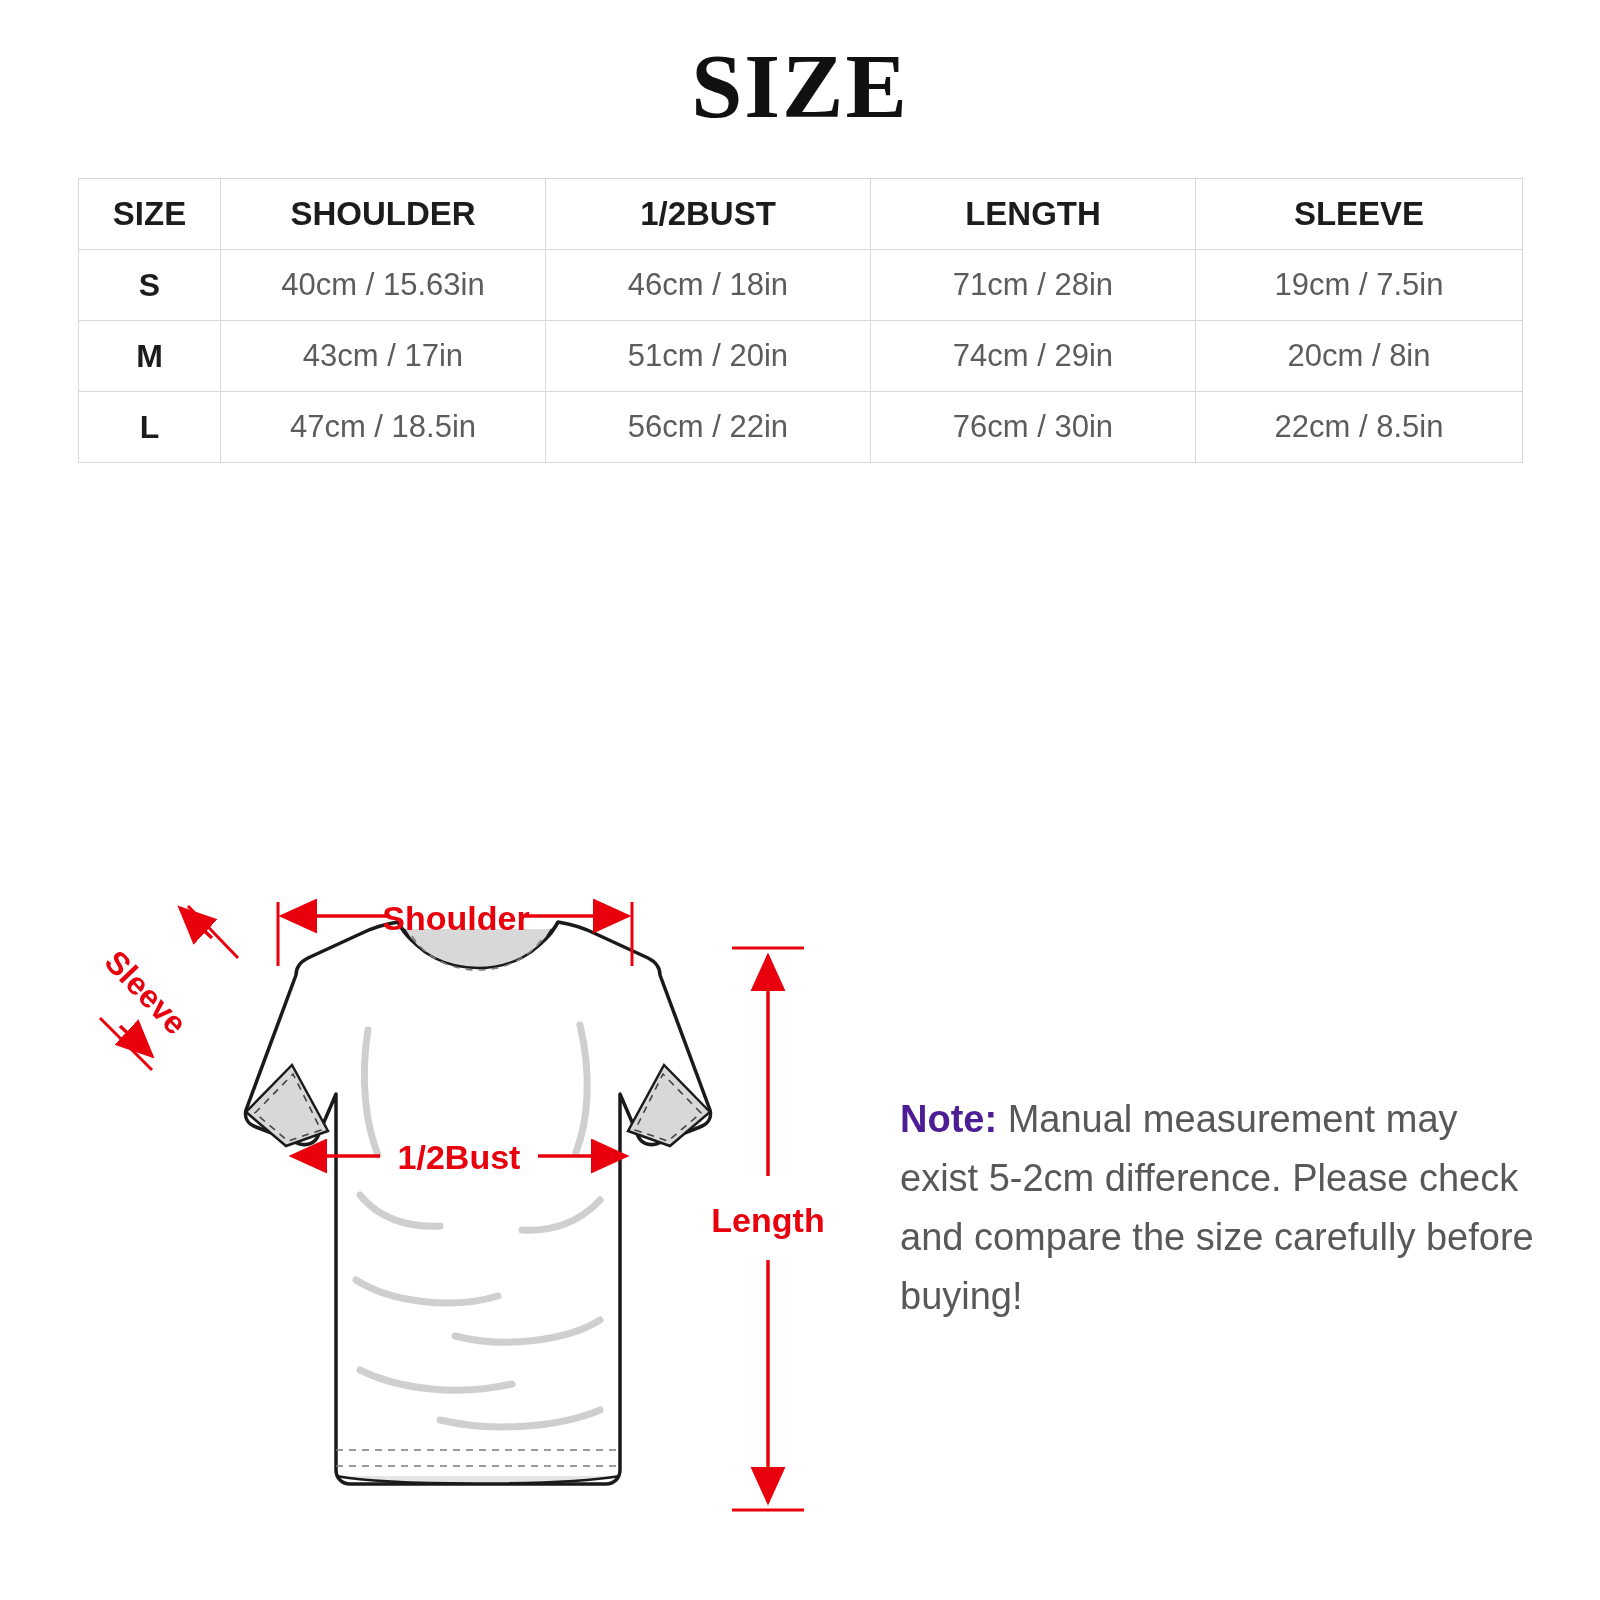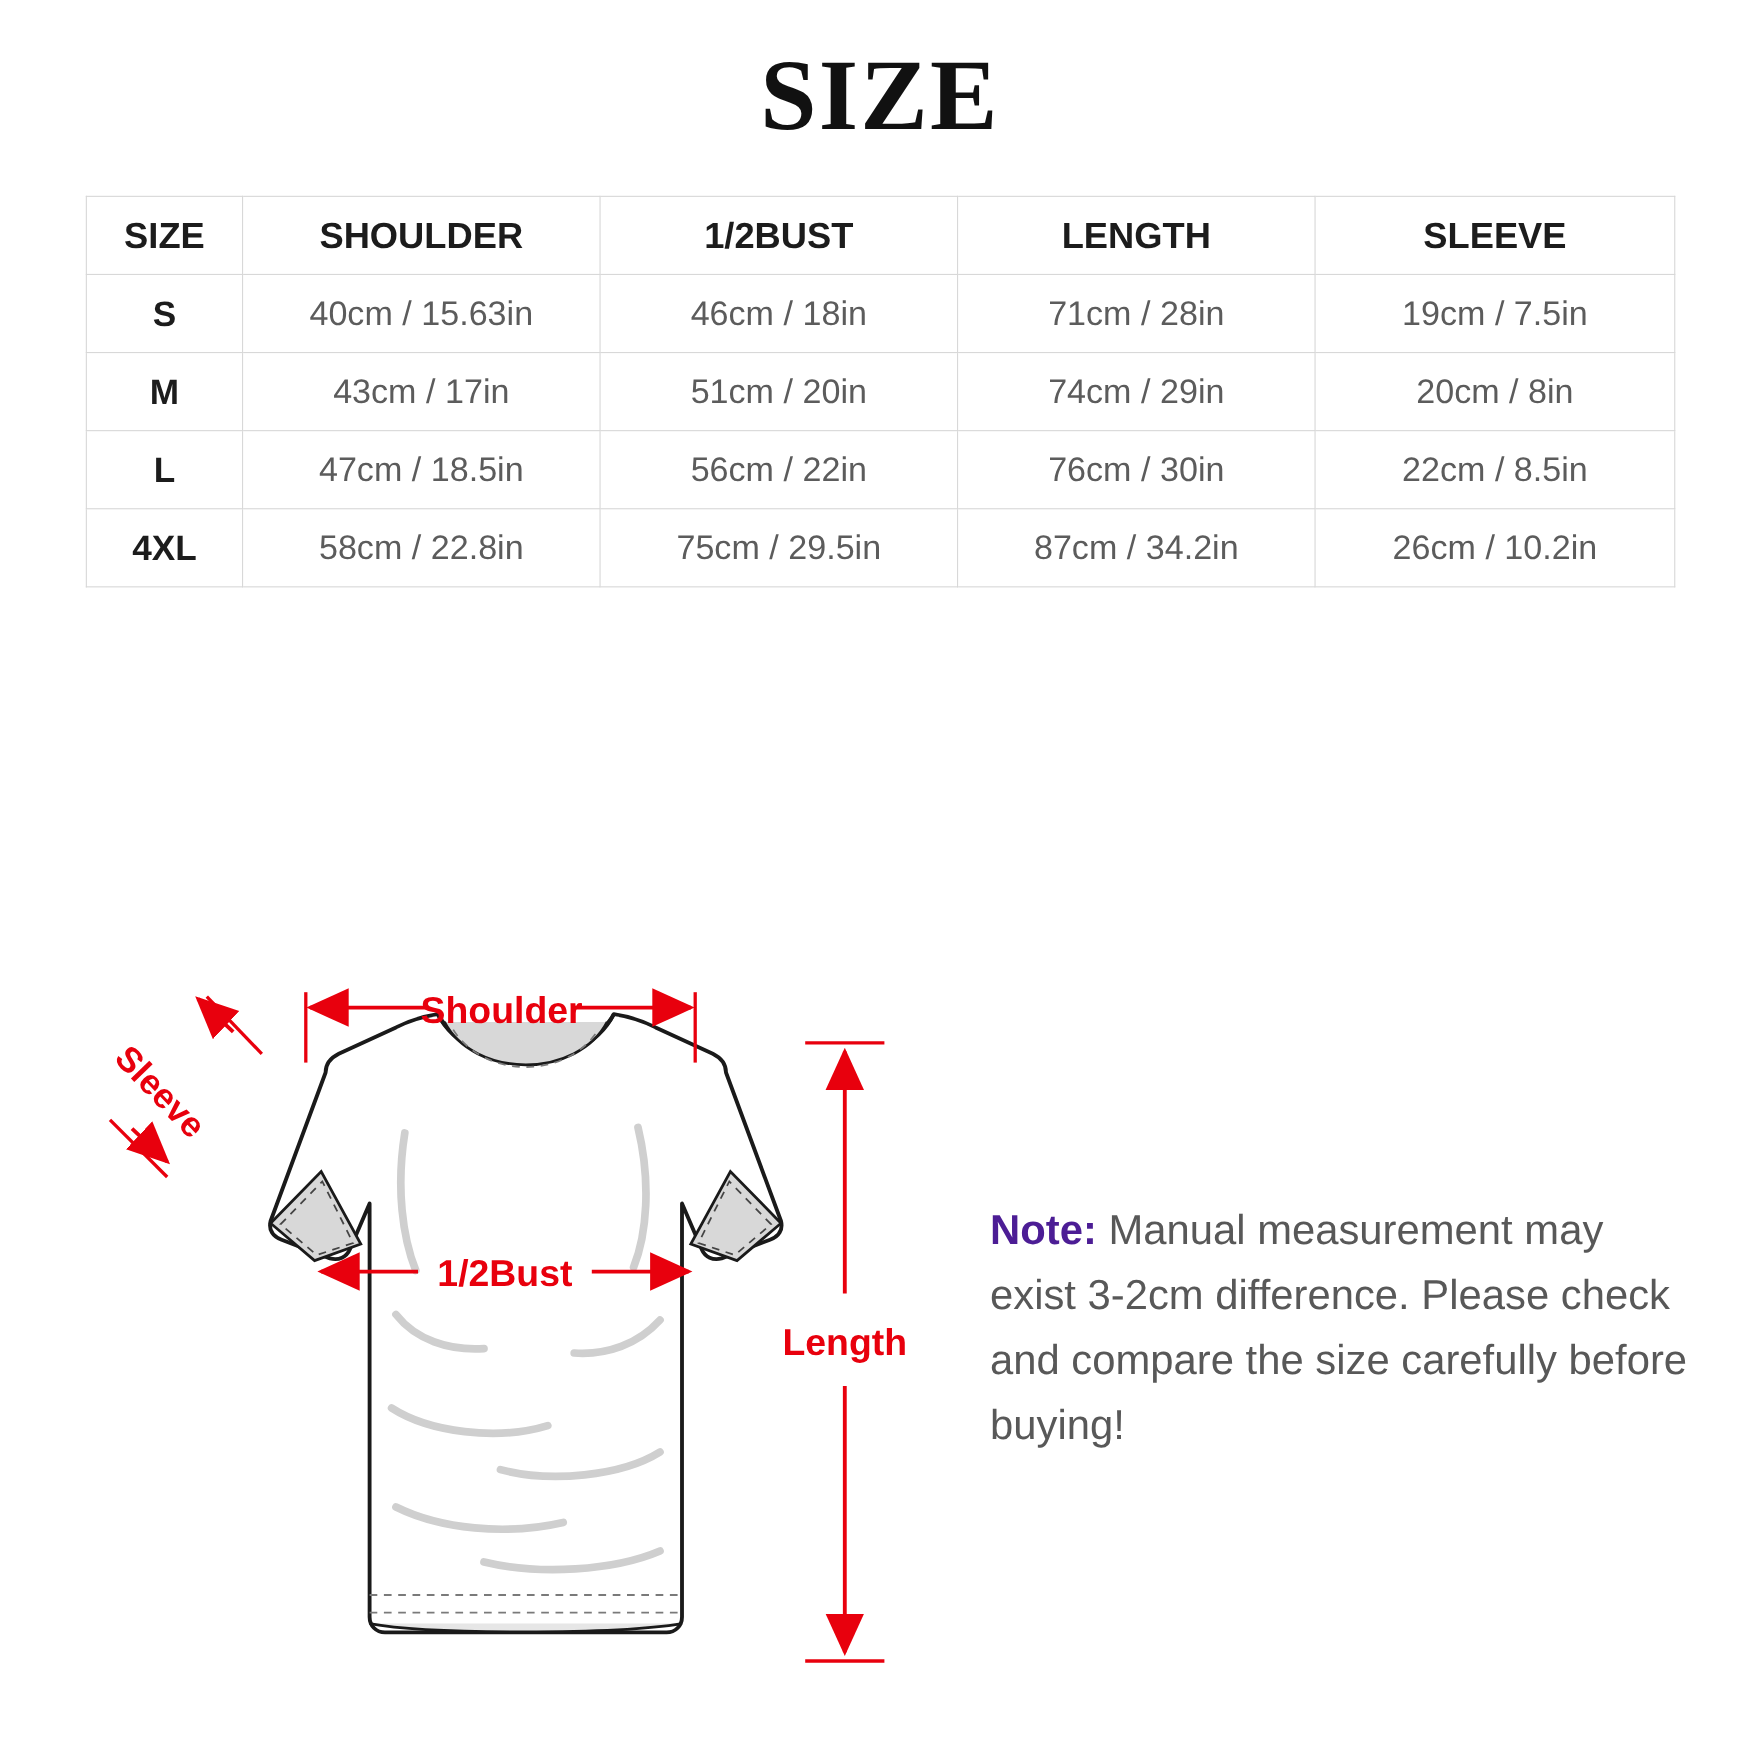--- a/index.html
+++ b/index.html
@@ -128,27 +128,20 @@
       <td class="val-cell">51cm / 20in</td>
       <td class="val-cell">74cm / 29in</td>
       <td class="val-cell">20cm / 8in</td>
     </tr>
     <tr>
       <td class="size-cell">L</td>
       <td class="val-cell">47cm / 18.5in</td>
       <td class="val-cell">56cm / 22in</td>
       <td class="val-cell">76cm / 30in</td>
       <td class="val-cell">22cm / 8.5in</td>
-    </tr>
-    <tr>
-      <td class="size-cell">4XL</td>
-      <td class="val-cell">58cm / 22.8in</td>
-      <td class="val-cell">75cm / 29.5in</td>
-      <td class="val-cell">87cm / 34.2in</td>
-      <td class="val-cell">26cm / 10.2in</td>
     </tr>
   </tbody>
 </table>
 
 <div id="diagram">
   <svg width="800" height="720" viewBox="0 0 800 720" xmlns="http://www.w3.org/2000/svg">
     <defs>
       <marker id="arrH" markerWidth="12" markerHeight="12" refX="10" refY="5" orient="auto">
         <path d="M0,0 L11,5 L0,10 z" fill="#e8000d"></path>
       </marker>
@@ -235,14 +228,14 @@
       <line x1="672" y1="98" x2="744" y2="98" stroke="#e8000d" stroke-width="3"></line>
       <line x1="672" y1="660" x2="744" y2="660" stroke="#e8000d" stroke-width="3"></line>
       <line x1="708" y1="106" x2="708" y2="326" stroke="#e8000d" stroke-width="3.5" marker-start="url(#arrHs)"></line>
       <line x1="708" y1="410" x2="708" y2="652" stroke="#e8000d" stroke-width="3.5" marker-end="url(#arrH)"></line>
       <text x="708" y="382" font-family="Liberation Sans, sans-serif" font-size="34" font-weight="bold" fill="#e8000d" text-anchor="middle">Length</text>
     </g>
   </svg>
 </div>
 
 <div id="note">
-  <span class="note-label">Note:</span><span> Manual measurement may exist 3-2cm difference. Please check and compare the size carefully before buying!</span>
+  <span class="note-label">Note:</span><span> Manual measurement may exist 5-2cm difference. Please check and compare the size carefully before buying!</span>
 </div>
 
 </body></html>

